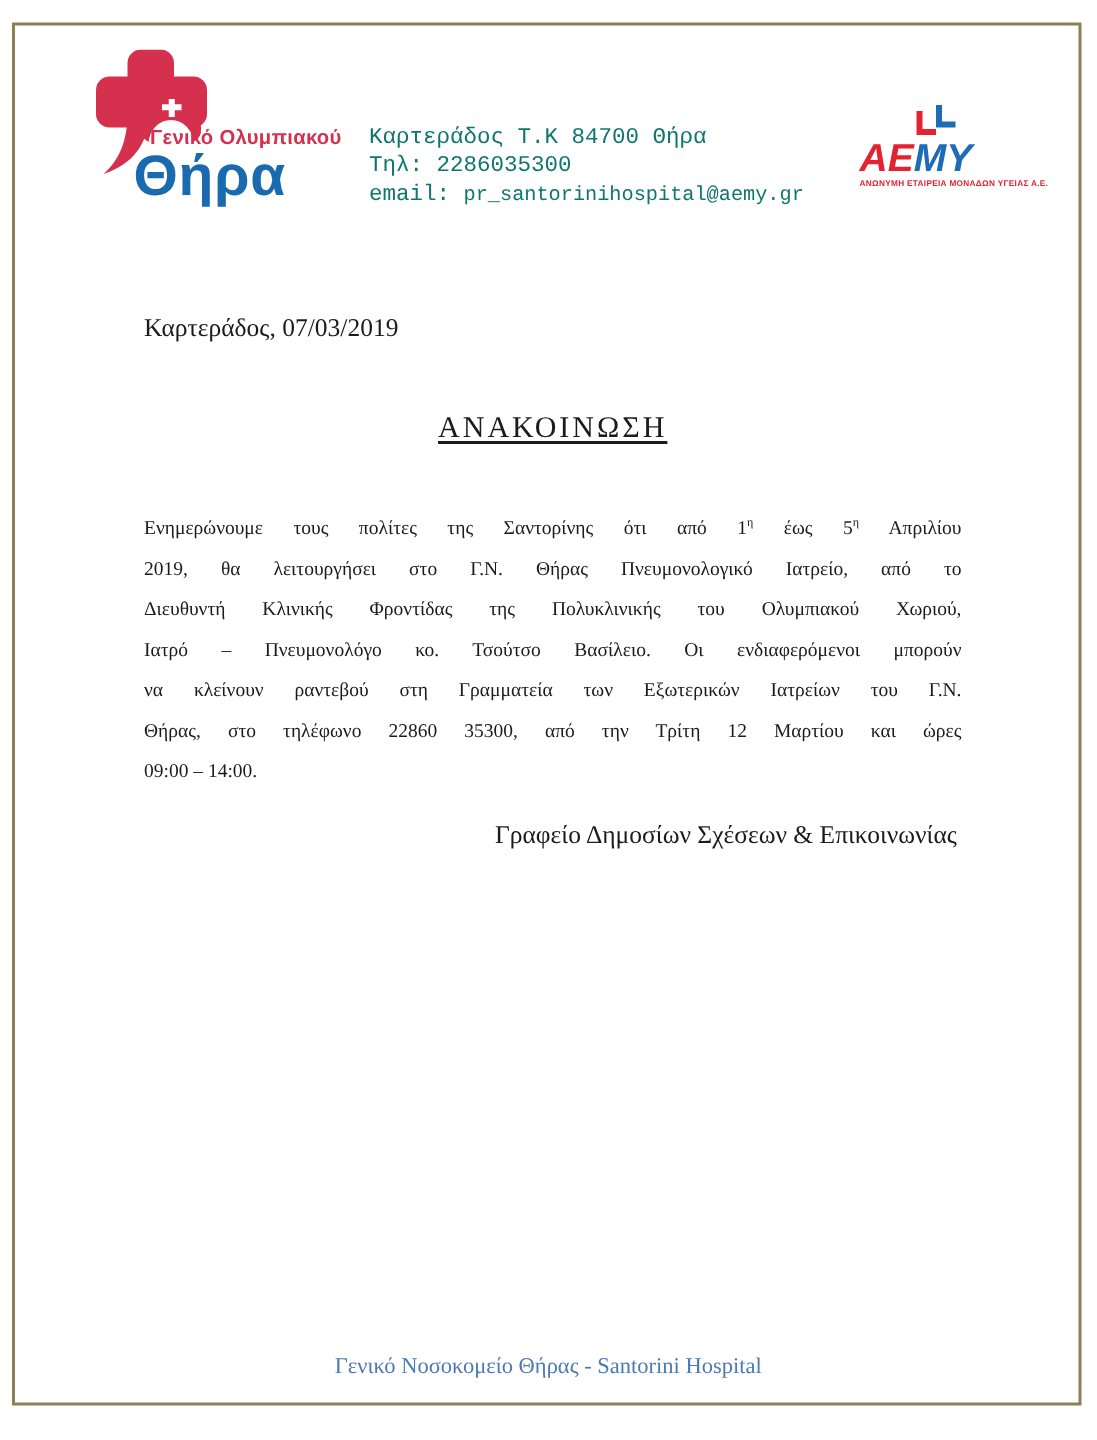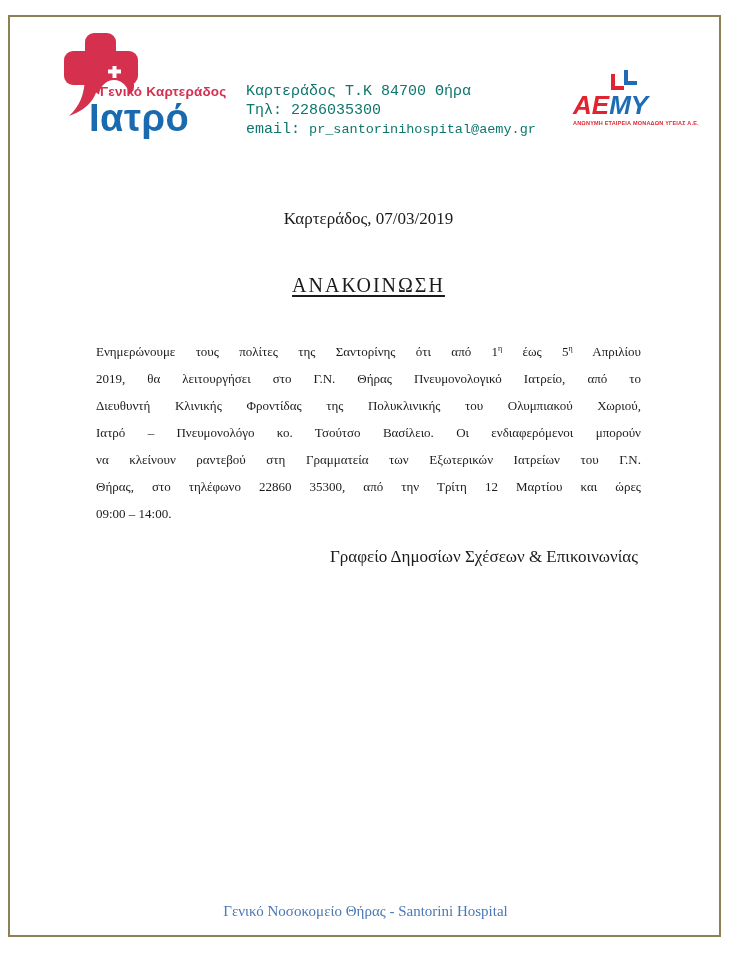--- a/index.html
+++ b/index.html
@@ -60,21 +60,21 @@
   .aemy-name .blue{color:var(--aemy-blue);}
   .aemy-tagline{
     margin-top:2px;
     font-family:"Liberation Sans", sans-serif;
     font-size:5.5px;letter-spacing:.2px;color:var(--aemy-red);
     white-space:nowrap;font-weight:bold;
   }
   
   .dateline{
     position:absolute;left:96px;top:209px;width:545px;
-    text-align:center;font-size:17px;
+    text-align:left;font-size:17px;
   }
   .title{
     position:absolute;left:96px;top:274px;width:545px;
     text-align:center;font-size:20px;letter-spacing:2px;
   }
   .title span{text-decoration:underline;text-underline-offset:3px;text-align:right;}
   .body-text{
     position:absolute;left:96px;top:338px;width:545px;
     font-size:13px;line-height:27px;
   }
@@ -102,22 +102,22 @@
 
   <svg class="hospital-logo-icon" viewBox="0 0 76 84" xmlns="http://www.w3.org/2000/svg" aria-hidden="true">
     <rect x="21" y="0" width="31" height="56" rx="9" fill="var(--logo-red)"></rect>
     <rect x="0" y="18" width="74" height="34" rx="9" fill="var(--logo-red)"></rect>
     <rect x="30" y="44" width="40" height="18" rx="8" fill="var(--logo-red)"></rect>
     <path d="M21,42 C21,62 15,74 5,83 C26,76 34,62 35,46 Z" fill="var(--logo-red)"></path>
     <path d="M35,63 A15,16 0 0 1 65,63 L67,64 33,64 Z" fill="#ffffff"></path>
     <rect x="48.5" y="33" width="4" height="12" fill="#ffffff"></rect>
     <rect x="44" y="36.5" width="13" height="4" fill="#ffffff"></rect>
   </svg>
-  <div class="hospital-logo-line1">Γενικό Καρτεράδος</div>
-  <div class="hospital-logo-line2">Ιατρό</div>
+  <div class="hospital-logo-line1">Γενικό Ολυμπιακού</div>
+  <div class="hospital-logo-line2">Θήρα</div>
 
   <div class="contact">
     <div>Καρτεράδος Τ.Κ 84700 Θήρα</div>
     <div>Τηλ: 2286035300</div>
     <div>
       <span>email:</span>
       <span class="email-value">pr_santorinihospital@aemy.gr</span>
     </div>
   </div>
 

